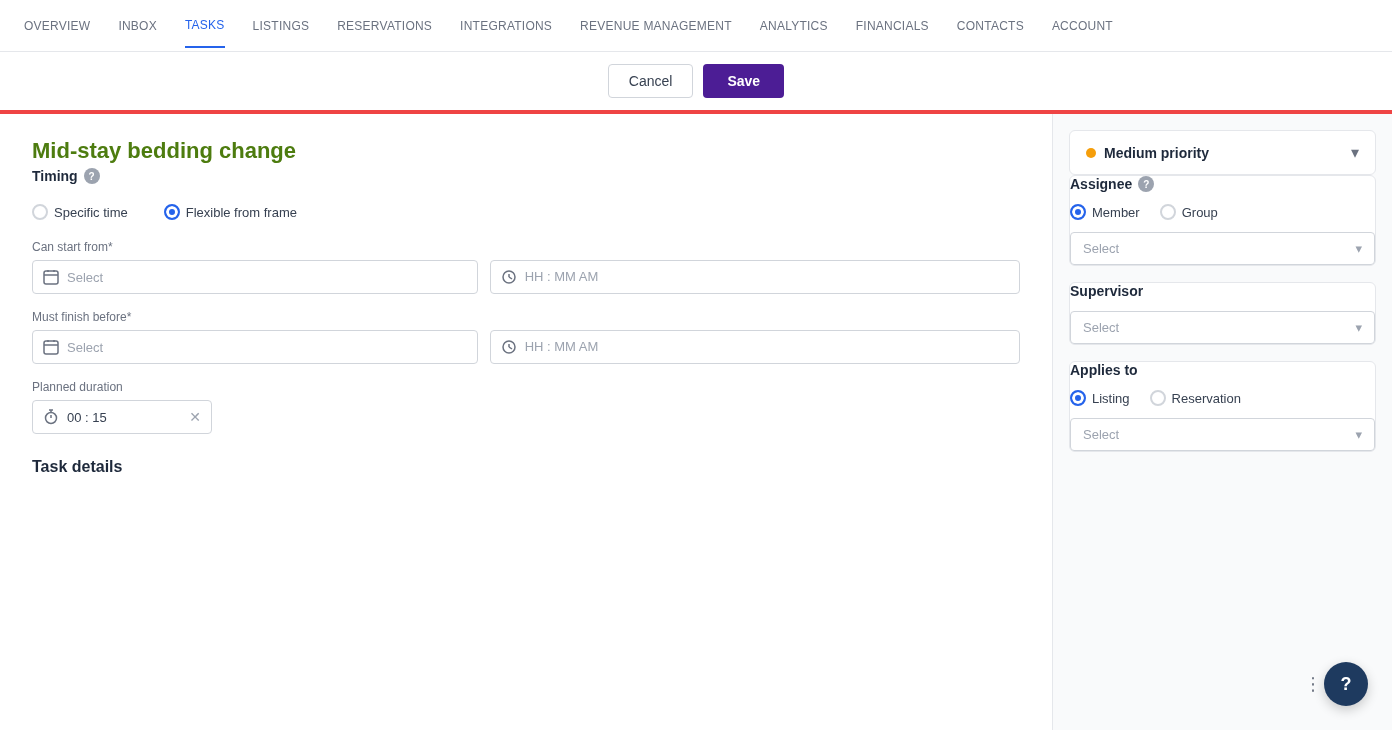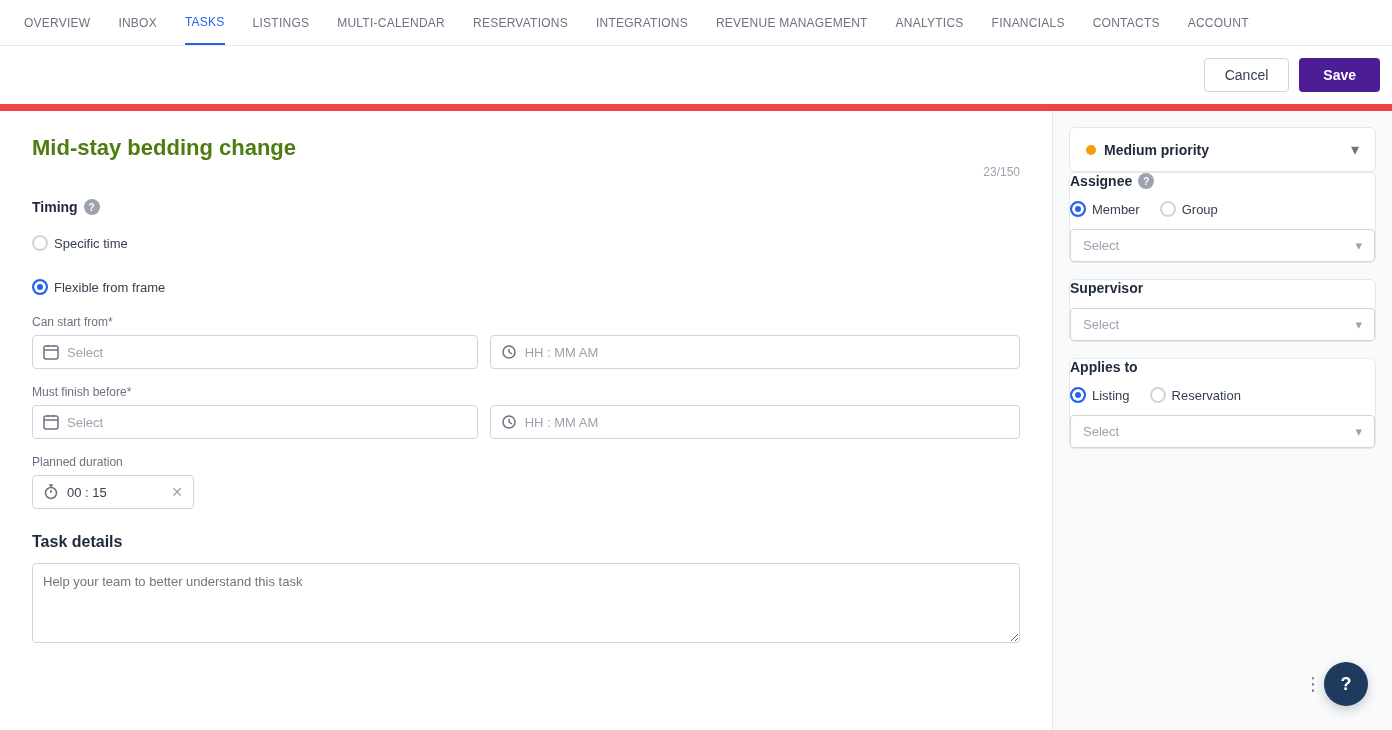--- a/index.html
+++ b/index.html
@@ -4,21 +4,21 @@
   <style>
     * { box-sizing: border-box; margin: 0; padding: 0; }
     body { font-family: -apple-system, BlinkMacSystemFont, 'Segoe UI', sans-serif; background: #fff; color: #333; font-size: 14px; }
 
     
     .top-nav {
       display: flex;
       align-items: center;
       border-bottom: 1px solid #e5e7eb;
       padding: 0 24px;
-      height: 46px;
+      height: 52px;
       background: #fff;
       gap: 28px;
     }
     .nav-item {
       font-size: 12px;
       font-weight: 500;
       color: #6b7280;
       cursor: pointer;
       padding: 14px 0;
       text-decoration: none;
@@ -26,24 +26,24 @@
       letter-spacing: 0.02em;
     }
     .nav-item.active {
       color: #2563eb;
       border-bottom: 2px solid #2563eb;
     }
 
     
     .toolbar {
       display: flex;
-      justify-content: flex-end;
-      padding: 12px 12px;
+      justify-content: center;
+      padding: 12px 24px;
       gap: 10px;
-      border-bottom: 7px solid #ef4444;
+      border-bottom: 4px solid #ef4444;
     }
     .btn-cancel {
       padding: 8px 20px;
       border: 1px solid #d1d5db;
       background: #fff;
       border-radius: 4px;
       cursor: pointer;
       font-size: 14px;
       color: #374151;
     }
@@ -108,23 +108,22 @@
       justify-content: center;
       color: #fff;
       font-size: 10px;
       font-weight: 700;
       cursor: pointer;
     }
 
     
     .radio-group {
       display: flex;
-      gap: 28px;
+      gap: 36px;
       margin-bottom: 20px;
-      flex-direction: column;
     }
     .radio-option {
       display: flex;
       align-items: center;
       gap: 6px;
       cursor: pointer;
       font-size: 13px;
       color: #374151;
     }
     .radio-circle {
@@ -162,21 +161,20 @@
       border: 1px solid #d1d5db;
       border-radius: 4px;
       padding: 8px 10px;
       gap: 8px;
       background: #fff;
       cursor: pointer;
     }
     .time-input {
       flex: 1.2;
       display: flex;
-      align-items: center;
       border: 1px solid #d1d5db;
       border-radius: 4px;
       padding: 8px 10px;
       gap: 8px;
       background: #fff;
       cursor: pointer;
     }
     .input-placeholder {
       color: #9ca3af;
       font-size: 13px;
@@ -190,21 +188,21 @@
 
     
     .duration-input {
       display: flex;
       align-items: center;
       border: 1px solid #d1d5db;
       border-radius: 4px;
       padding: 8px 10px;
       gap: 8px;
       background: #fff;
-      width: 162px;
+      width: 180px;
       margin-bottom: 24px;
     }
     .duration-value {
       font-size: 13px;
       color: #374151;
       flex: 1;
     }
     .clear-icon {
       color: #9ca3af;
       cursor: pointer;
@@ -343,41 +341,39 @@
     }
   </style>
 </head>
 <body>
 
 <nav class="top-nav">
   <a class="nav-item">OVERVIEW</a>
   <a class="nav-item">INBOX</a>
   <a class="nav-item active">TASKS</a>
   <a class="nav-item">LISTINGS</a>
-  <a class="nav-item">MULTI-CALENDAR</a>
   <a class="nav-item">RESERVATIONS</a>
   <a class="nav-item">INTEGRATIONS</a>
   <a class="nav-item">REVENUE MANAGEMENT</a>
   <a class="nav-item">ANALYTICS</a>
   <a class="nav-item">FINANCIALS</a>
   <a class="nav-item">CONTACTS</a>
   <a class="nav-item">ACCOUNT</a>
 </nav>
 
 <div class="toolbar">
   <button class="btn-cancel">Cancel</button>
   <button class="btn-save">Save</button>
 </div>
 
 <div class="page-layout">
 
   <div class="main-content">
 
     <div class="task-title">Mid-stay bedding change</div>
-    <div class="char-count">23/150</div>
 
     <div class="section-label">
       <span>Timing</span>
       <span class="help-icon">?</span>
     </div>
     <div class="radio-group">
       <label class="radio-option">
         <span class="radio-circle"></span>
         <span>Specific time</span>
       </label>
@@ -436,21 +432,20 @@
         <line x1="8" y1="9" x2="8" y2="6"></line>
         <line x1="6" y1="1" x2="10" y2="1"></line>
         <line x1="8" y1="1" x2="8" y2="3.5"></line>
       </svg>
       <span class="duration-value">00 : 15</span>
       <span class="clear-icon">✕</span>
     </div>
 
     <div class="task-details-section">
       <div class="task-details-label">Task details</div>
-      <textarea class="task-textarea" placeholder="Help your team to better understand this task" style=""></textarea>
     </div>
 
   </div>
 
   <div class="sidebar">
 
     <div class="priority-card">
       <div class="priority-label">
         <span class="priority-dot"></span>
         <span>Medium priority</span>

